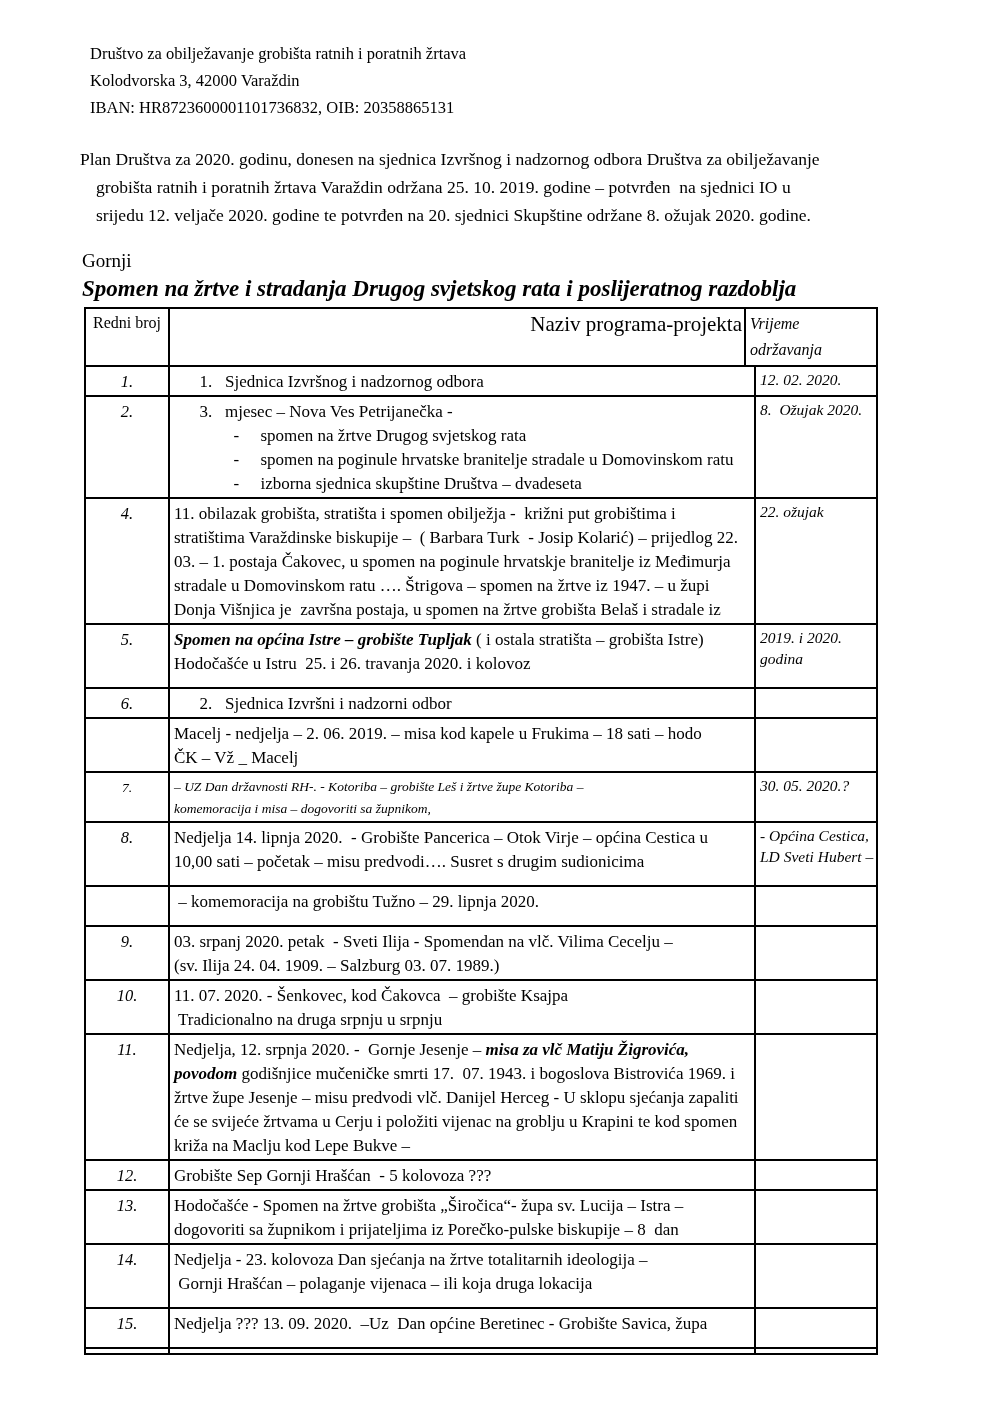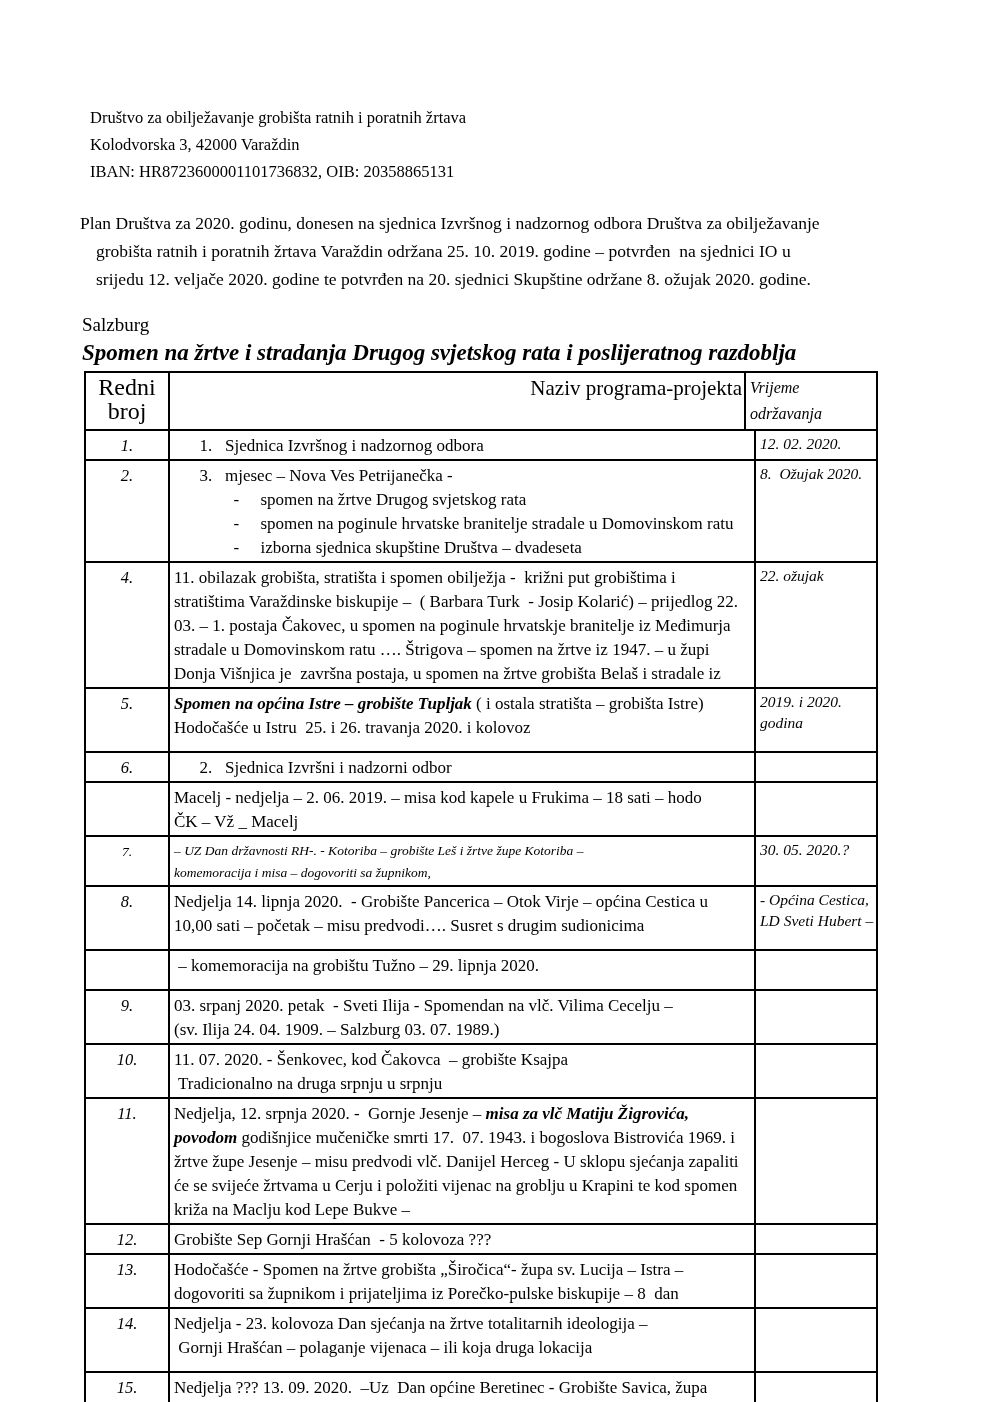--- a/index.html
+++ b/index.html
@@ -2,21 +2,21 @@
 <html><head>
 <meta charset="utf-8">
 <style>
   html,body{margin:0;padding:0;}
   body{
     width:992px;height:1402px;overflow:hidden;background:#ffffff;color:#000;
     font-family:"Liberation Serif","DejaVu Serif",serif;
   }
   .page{position:relative;width:992px;height:1402px;}
 
-  .org{margin:104px 0 0 90px;font-size:16.5px;line-height:27px;}
+  .org{margin:40px 0 0 90px;font-size:16.5px;line-height:27px;}
   .org div{white-space:pre;}
 
   .intro{margin:24px 0 0 80px;font-size:17.5px;line-height:28px;}
   .intro .cont{padding-left:16px;}
   .intro div{white-space:pre;}
 
   .program{margin:20px 0 0 82px;font-size:19px;line-height:24px;}
   .doc-title{
     margin:2px 0 0 82px;font-size:23px;font-weight:bold;font-style:italic;
     line-height:28px;white-space:pre;
@@ -35,21 +35,21 @@
   .c3{flex:1 1 auto;padding:2px 3px 2px 4px;font-style:italic;font-size:15.5px;
       line-height:21px;overflow:hidden;}
   .line{white-space:pre;font-size:17px;line-height:24px;overflow:visible;}
   .em{font-weight:bold;font-style:italic;}
   .tline{white-space:pre;}
   .spacer{height:10px;}
 
   .row.small .c1{font-size:13.5px;}
   .row.small .line{font-size:13.5px;font-style:italic;line-height:22px;}
 
-  .hrow .c1{font-size:24px;font-style:normal;line-height:24px;padding-top:2px;}
+  .hrow .c1{font-size:16px;font-style:normal;line-height:24px;padding-top:2px;}
   .hrow .c2{text-align:right;font-size:21px;padding:2px 2px 0 0;line-height:26px;}
   .hrow .c3{font-size:16px;line-height:26px;}
   .hrow{min-height:48px;}
 </style>
 </head>
 <body>
 
 <div class="page">
 
   <div class="org">
@@ -57,21 +57,21 @@
     <div>Kolodvorska 3, 42000 Varaždin</div>
     <div>IBAN: HR8723600001101736832, OIB: 20358865131</div>
   </div>
 
   <div class="intro">
     <div>Plan Društva za 2020. godinu, donesen na sjednica Izvršnog i nadzornog odbora Društva za obilježavanje</div>
     <div class="cont">grobišta ratnih i poratnih žrtava Varaždin održana 25. 10. 2019. godine – potvrđen  na sjednici IO u</div>
     <div class="cont">srijedu 12. veljače 2020. godine te potvrđen na 20. sjednici Skupštine održane 8. ožujak 2020. godine.</div>
   </div>
 
-  <div class="program">Salzburg</div>
+  <div class="program">Gornji</div>
   <div class="doc-title">Spomen na žrtve i stradanja Drugog svjetskog rata i poslijeratnog razdoblja</div>
 
   <div class="tbl">
     <div class="row hrow">
       <div class="c1">Redni broj</div>
       <div class="c2">Naziv programa-projekta</div>
       <div class="c3">Vrijeme održavanja</div>
     </div>
 
   <div class="row">

